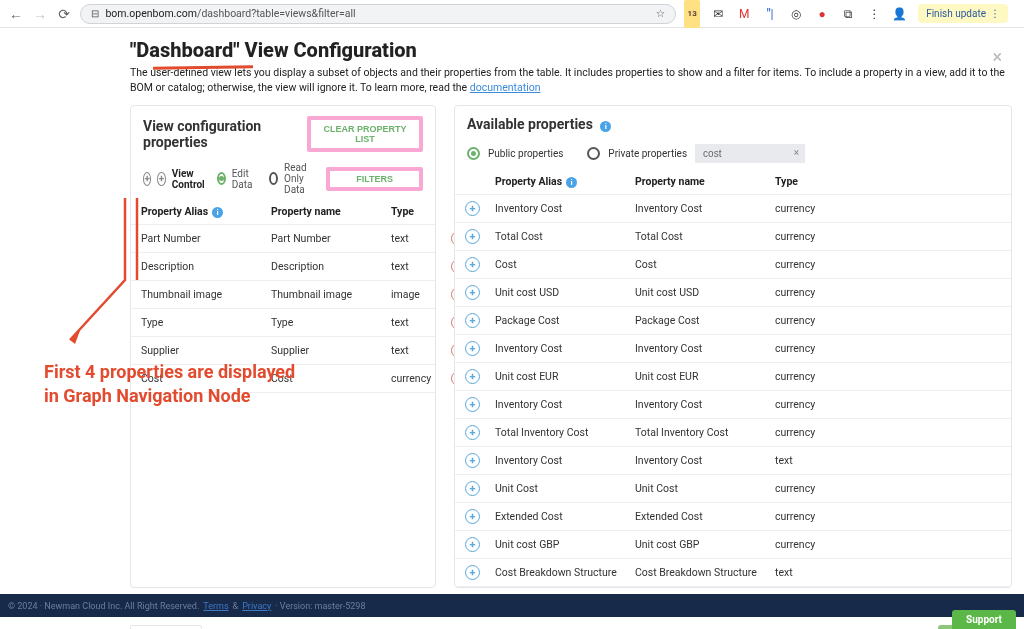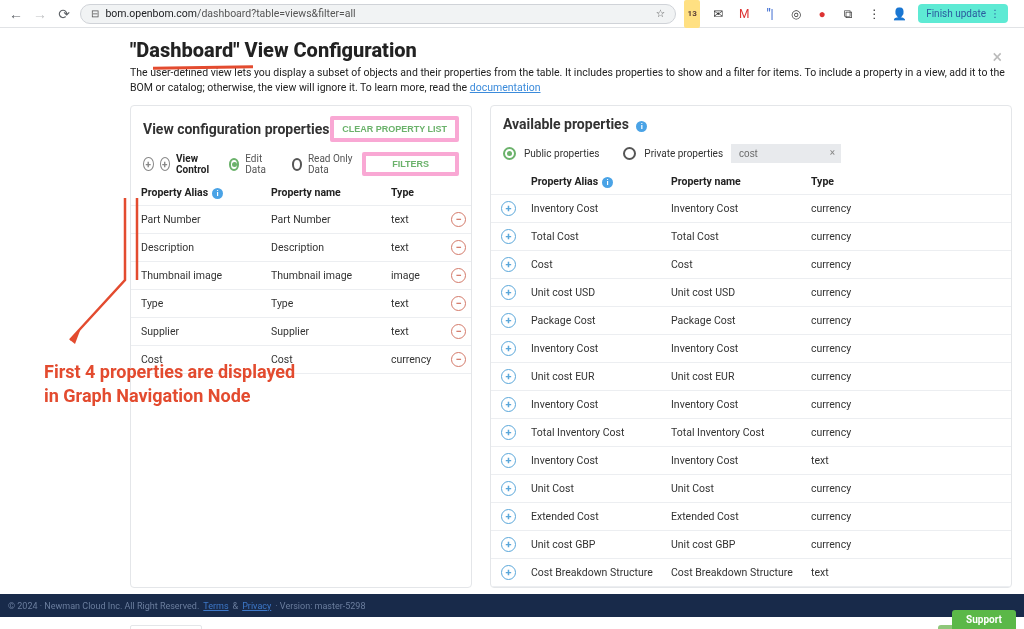--- a/index.html
+++ b/index.html
@@ -35,21 +35,21 @@
     padding:0 10px;
     font-size:10.5px;
     color:#555;
     gap:6px;
     background:#f1f3f4;
   }
   .addr-bar .host { font-weight:400; color:#202124;}
   .ext-icons { display:flex; align-items:center; gap:10px; padding-right:8px;}
   .ext-icons .icn { width:16px; height:28px; border-radius:3px; display:flex; align-items:center; justify-content:center;}
   .finish-btn {
-    background:#5eead4;
+    background:#fef9c3;
     color:#2b5a9e;
     font-size:10px;
     padding:4px 8px;
     border-radius:4px;
     display:flex;
     align-items:center;
     gap:4px;
   }
 
   
@@ -69,21 +69,21 @@
   }
   .subtext { font-size:10.5px; color:#222; line-height:1.4; margin-bottom:10px;}
   .subtext a { color:#3b8bdb; text-decoration:underline;}
 
   .panels { display:flex; gap:18px; margin-top:10px;}
   .panel {
     border:1px solid #e4e6e9;
     border-radius:4px;
     background:#fff;
   }
-  .panel.left { width:342px;}
+  .panel.left { width:306px;}
   .panel.right { flex:1;}
   .panel-head {
     padding:10px 12px 6px 12px;
     display:flex;
     align-items:center;
     justify-content:space-between;
   }
   .panel-title { font-size:14px; font-weight:700; color:#333;}
   .clear-btn, .filters-btn {
     border:4px solid #f9a8d4;

